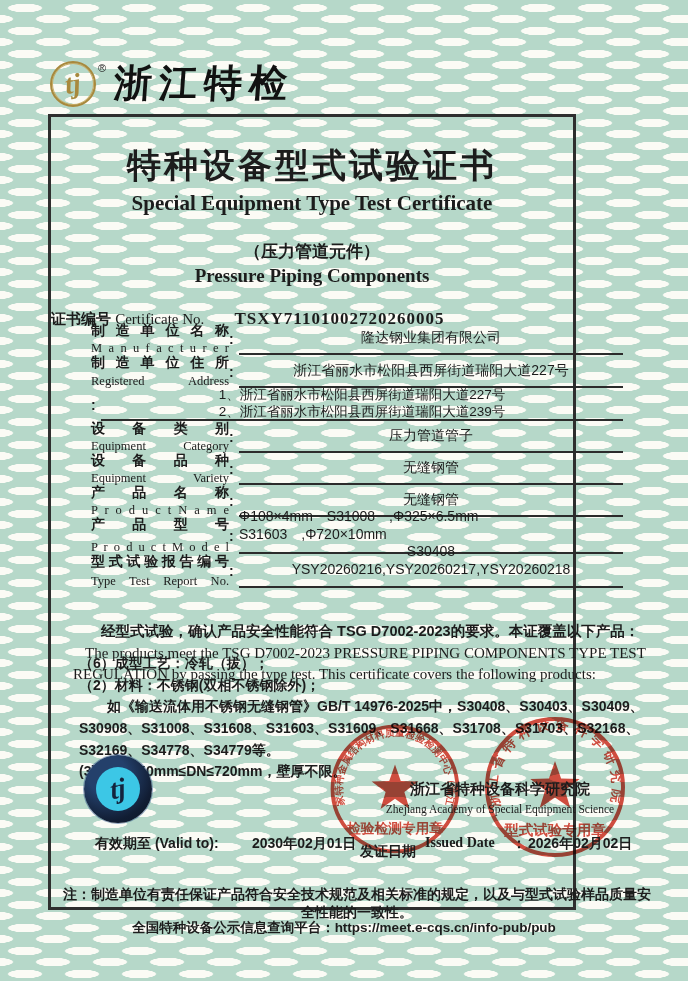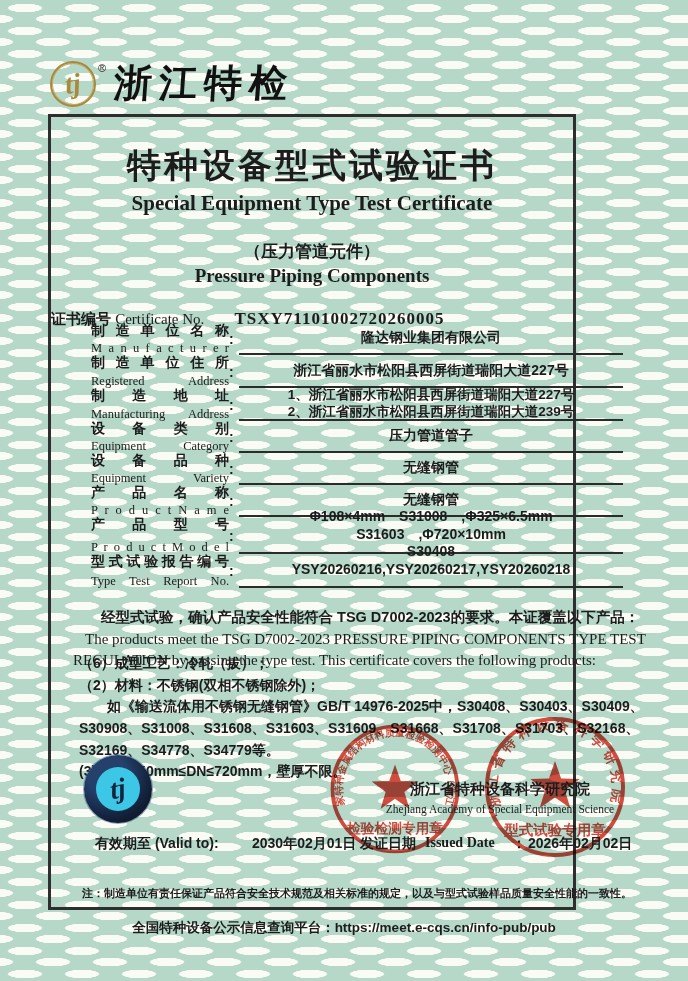--- a/index.html
+++ b/index.html
@@ -51,27 +51,27 @@
   .frow { display:flex; align-items:stretch; position:relative; }
   .flabel { width:138px; flex:0 0 138px; display:flex; flex-direction:column;
     justify-content:space-between; }
   .flabel .zh { font-family:"Liberation Serif", serif; font-weight:bold; font-size:14px;
     text-align:justify; text-align-last:justify; line-height:1.15; }
   .flabel .en { font-family:"Liberation Serif", serif; font-size:12.5px;
     text-align:justify; text-align-last:justify; line-height:1.15; }
   .fcolon { width:10px; flex:0 0 10px; display:flex; align-items:center;
     font-weight:bold; font-size:14px; }
   .fvalue { flex:1; border-bottom:2px solid #2b2b2b; display:flex; flex-direction:column;
-    align-items:center; justify-content:center; font-weight:bold; font-size:14px;
-    text-align:center; line-height:1.25; }
+    align-items:center; justify-content:center; font-weight:normal; font-size:14px;
+    line-height:1.25; }
   .fvalue .sub { font-size:13.5px; }
   .h32{height:32px}.h33{height:33px}.h36{height:37px}.h34{height:34px}
 
   
-  .statement { position:absolute; left:22px; top:490px; width:578px; }
+  .statement { position:absolute; left:22px; top:504px; width:578px; }
   .st-zh { font-weight:bold; font-size:14.5px; text-indent:28px; line-height:1.4; }
   .st-en { font-family:"Liberation Serif", serif; font-size:15px; text-indent:12px;
     line-height:1.35; margin-top:2px; }
   .plist { position:absolute; left:28px; top:536px; width:572px; font-weight:bold;
     font-size:14px; line-height:1.55; }
   .p-indent { text-indent:28px; }
 
   
   .holo { position:absolute; left:84px; top:755px; width:68px; height:68px; border-radius:50%;
     background:radial-gradient(circle at 35% 30%, #24406b 0 30%, #111d33 70%, #0b1322 100%);
@@ -88,27 +88,27 @@
 
   .issuer-zh { position:absolute; left:380px; top:780px; width:240px; text-align:center;
     font-weight:bold; font-size:15px; }
   .issuer-en { position:absolute; left:360px; top:803px; width:280px; text-align:center;
     font-family:"Liberation Serif", serif; font-size:11.5px; }
 
   .dates-row { position:absolute; left:0; top:835px; width:688px; font-size:14px;
     font-weight:bold; }
   .valid-label { position:absolute; left:95px;text-align:right; }
   .valid-date  { position:absolute; left:252px; }
-  .issued-zh   { position:absolute; left:360px; }
+  .issued-zh   { position:absolute; left:360px;margin-top:8px; }
   .issued-en   { position:absolute; left:425px; font-family:"Liberation Serif", serif; }
   .issued-colon{ position:absolute; left:512px; }
   .issued-date { position:absolute; left:528px; }
 
   .note { position:absolute; left:58px; top:886px; width:598px; text-align:center;
-    font-weight:bold; font-size:11px; }
+    font-weight:bold; font-size:14px; }
   .footer { position:absolute; left:0; top:919px; width:688px; text-align:center;
     font-weight:bold; font-size:13.5px; }
 
   .stamp text { font-family:"Liberation Serif", serif; }
 </style>
 </head>
 <body>
 
 <div class="page">
 
@@ -149,24 +149,20 @@
       <div class="frow h33">
         <div class="flabel">
           <span class="zh">制 造 单 位 住 所</span>
           <span class="en">Registered Address</span>
         </div>
         <div class="fcolon">:</div>
         <div class="fvalue">浙江省丽水市松阳县西屏街道瑞阳大道227号</div>
       </div>
 
       <div class="frow h33">
-        <div class="flabel">
-          <span class="zh">制  造  地  址</span>
-          <span class="en">Manufacturing Address</span>
-        </div>
         <div class="fcolon">:</div>
         <div class="fvalue">
           <span class="sub">1、浙江省丽水市松阳县西屏街道瑞阳大道227号</span>
           <span class="sub">2、浙江省丽水市松阳县西屏街道瑞阳大道239号</span>
         </div>
       </div>
 
       <div class="frow h32">
         <div class="flabel">
           <span class="zh">设  备  类  别</span>

